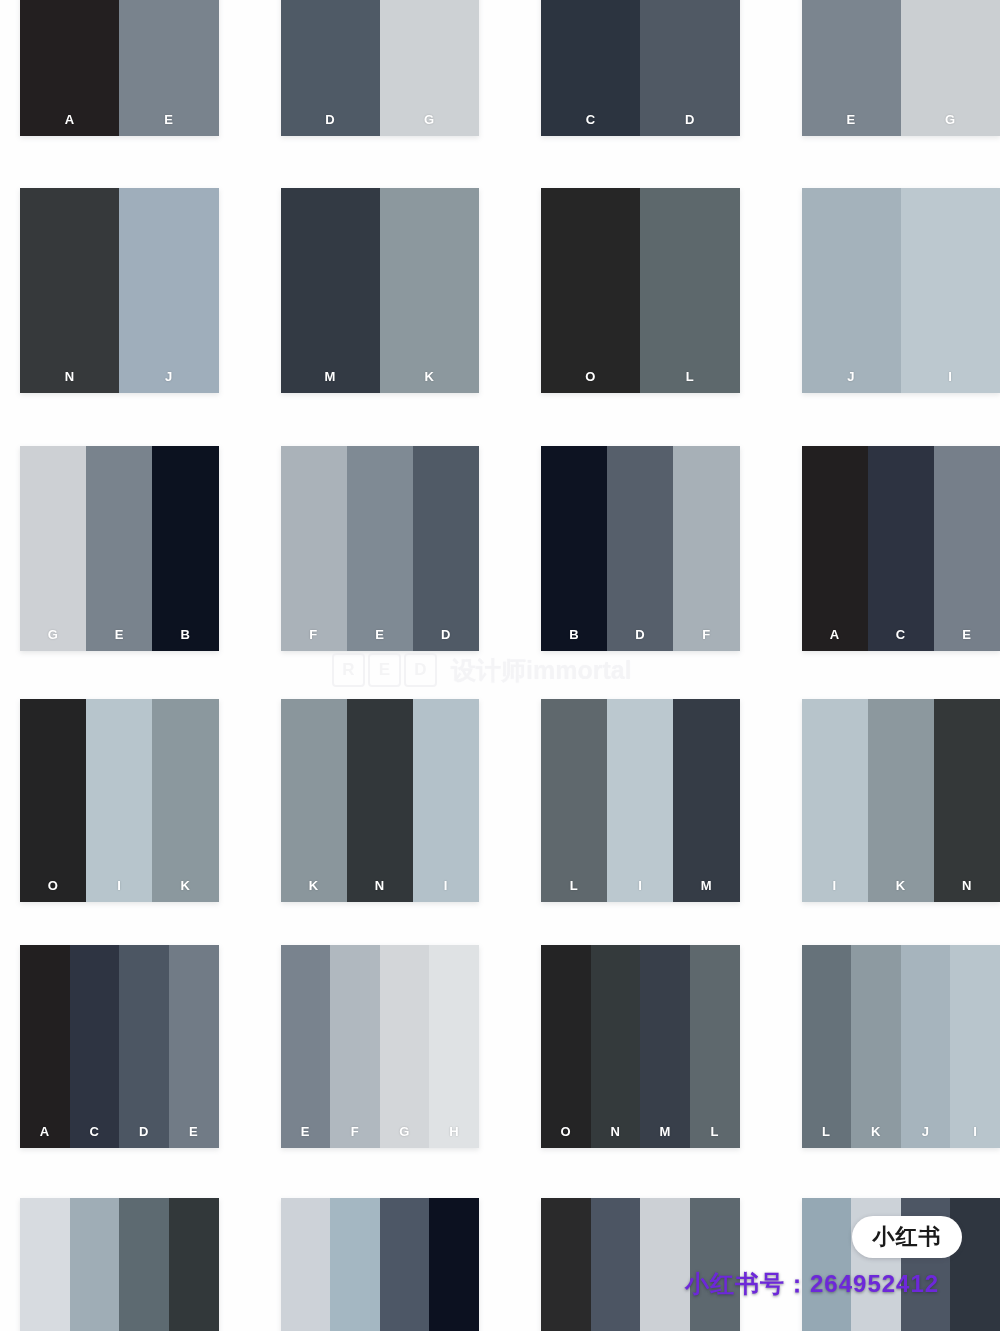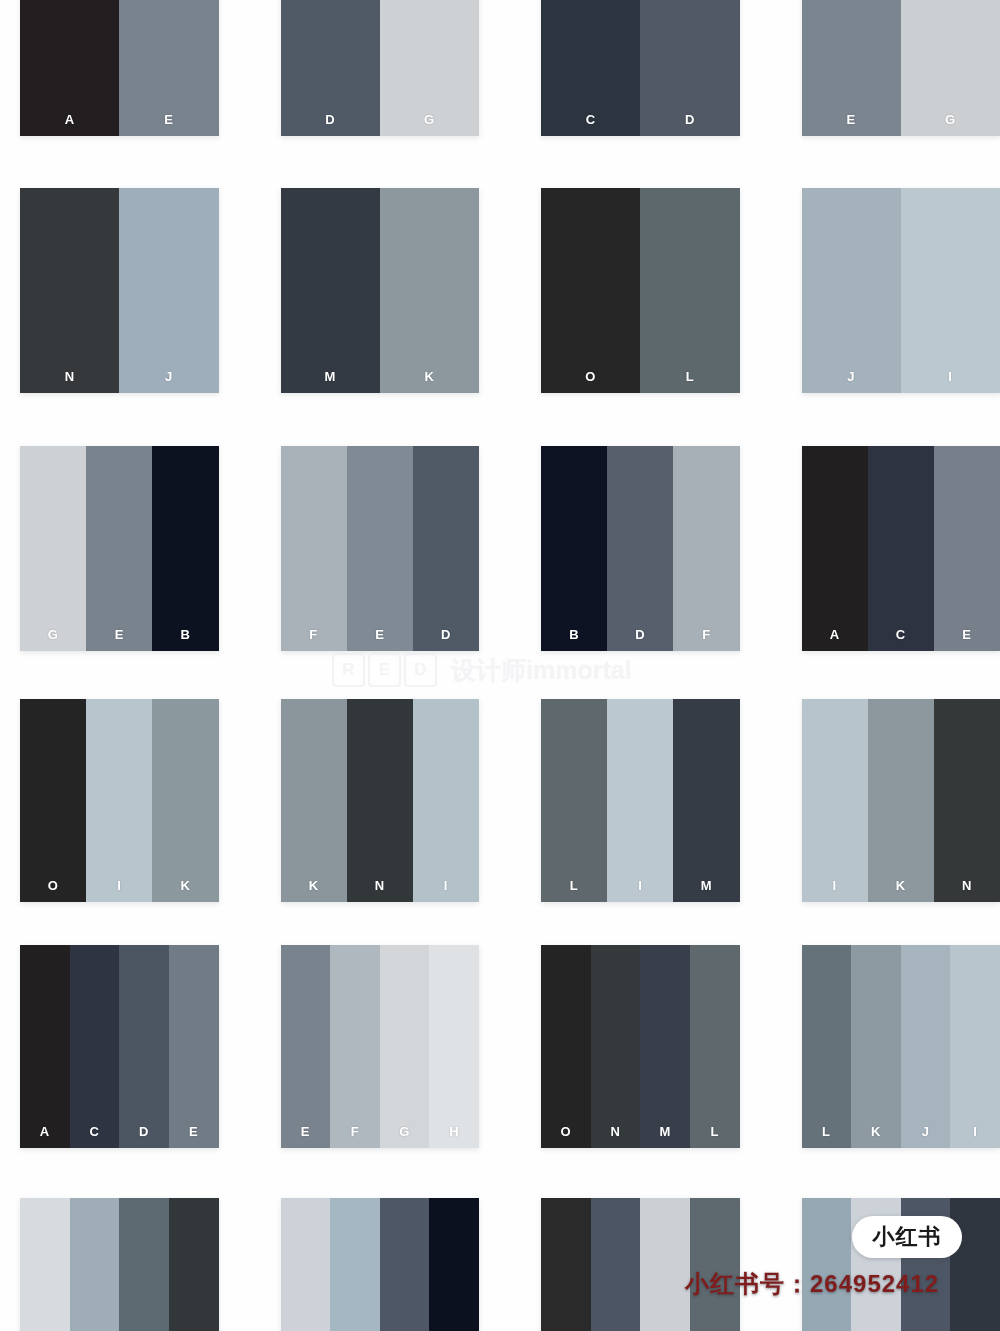--- a/index.html
+++ b/index.html
@@ -141,21 +141,21 @@
     font-size: 22px;
     font-weight: bold;
     letter-spacing: 1px;
     line-height: 1;
   }
 
   #xhs-id {
     position: absolute;
     left: 685px;
     top: 1268px;
-    color: #7f1d1d;
+    color: #6d28d9;
     font-size: 24px;
     font-weight: bold;
     letter-spacing: 1px;
     text-shadow: 0 1px 3px rgba(40,45,55,0.55);
     white-space: nowrap;
     user-select: none;
   }
 </style>
 </head>
 <body>

